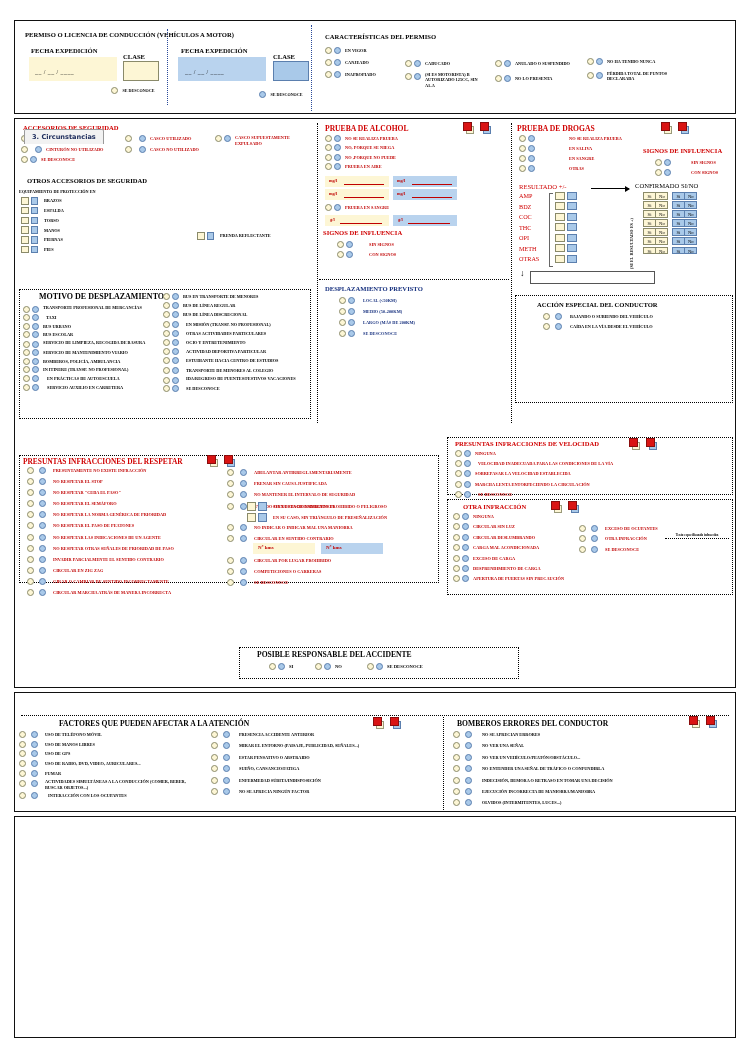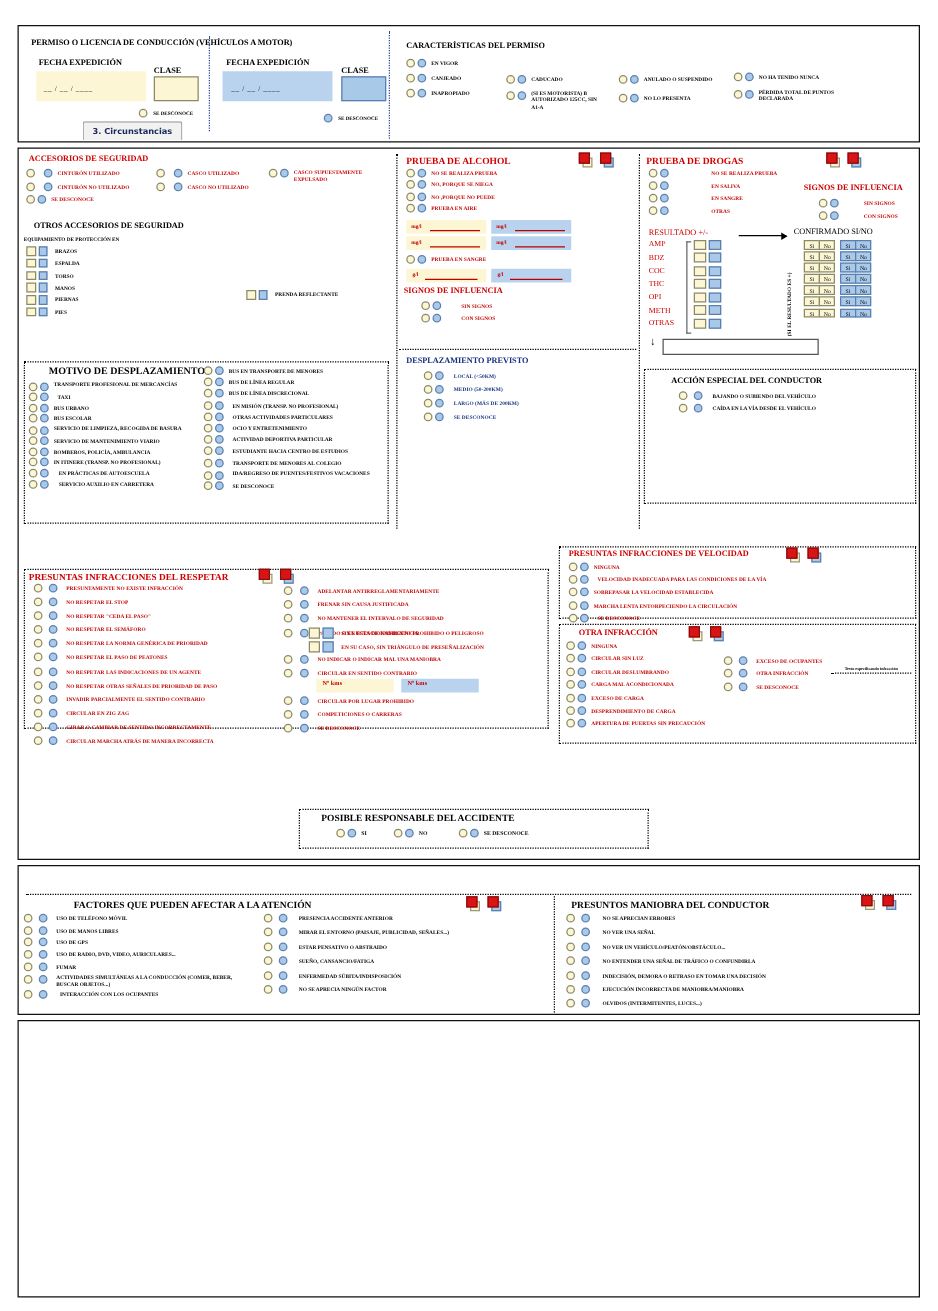--- a/index.html
+++ b/index.html
@@ -212,21 +212,21 @@
       <div class="row" style="align-items:flex-start;">
         <div class="pair" style="margin-top:1px;">
             <div class="circ"></div>
             <div class="circ b"></div>
           </div>
         <span class="lbl-blk" style="width:62px;line-height:1.25;">PÉRDIDA TOTAL DE PUNTOS DECLARADA</span>
       </div>
     </div>
   </div>
 
-  <div class="abs" style="left:24px;top:97px;z-index:5;margin-left:42px;">
+  <div class="abs" style="left:24px;top:129px;z-index:5;">
     <div class="tab" style="position:static;background:#f2f2f2;border:1px solid #9a9a9a;border-bottom:none;
          font-family:'DejaVu Sans',sans-serif;font-size:6.6px;font-weight:bold;color:#1b2a5a;padding:3px 7px 1px 7px;">3. Circunstancias</div>
   </div>
 
   <div class="frame sec-circ">
 
     <div class="abs" style="left:302px;top:4px;height:300px;border-left:1.2px dotted #000;"></div>
     <div class="abs" style="left:496px;top:4px;height:300px;border-left:1.2px dotted #000;"></div>
 
     <div class="abs hdr-red t7" style="left:8px;top:5px;">ACCESORIOS DE SEGURIDAD</div>
@@ -1248,21 +1248,21 @@
       </div>
       <div class="row">
         <div class="pair">
             <div class="circ"></div>
             <div class="circ b" style="margin-left:3px;"></div>
           </div>
         <span class="lbl-blk" style="margin-left:5px;">NO SE APRECIA NINGÚN FACTOR</span>
       </div>
     </div>
 
-    <div class="abs hdr-blk" style="left:442px;top:26px;font-size:7.6px;">PRESUNTOS MANIOBRA DEL CONDUCTOR</div>
+    <div class="abs hdr-blk" style="left:442px;top:26px;font-size:7.6px;">BOMBEROS ERRORES DEL CONDUCTOR</div>
     <div class="markers abs" style="left:668px;top:23px;">
       <div class="mk">
           <div class="back"></div>
           <div class="front"></div>
         </div>
       <div class="mk blue">
           <div class="back"></div>
           <div class="front"></div>
         </div>
     </div>

